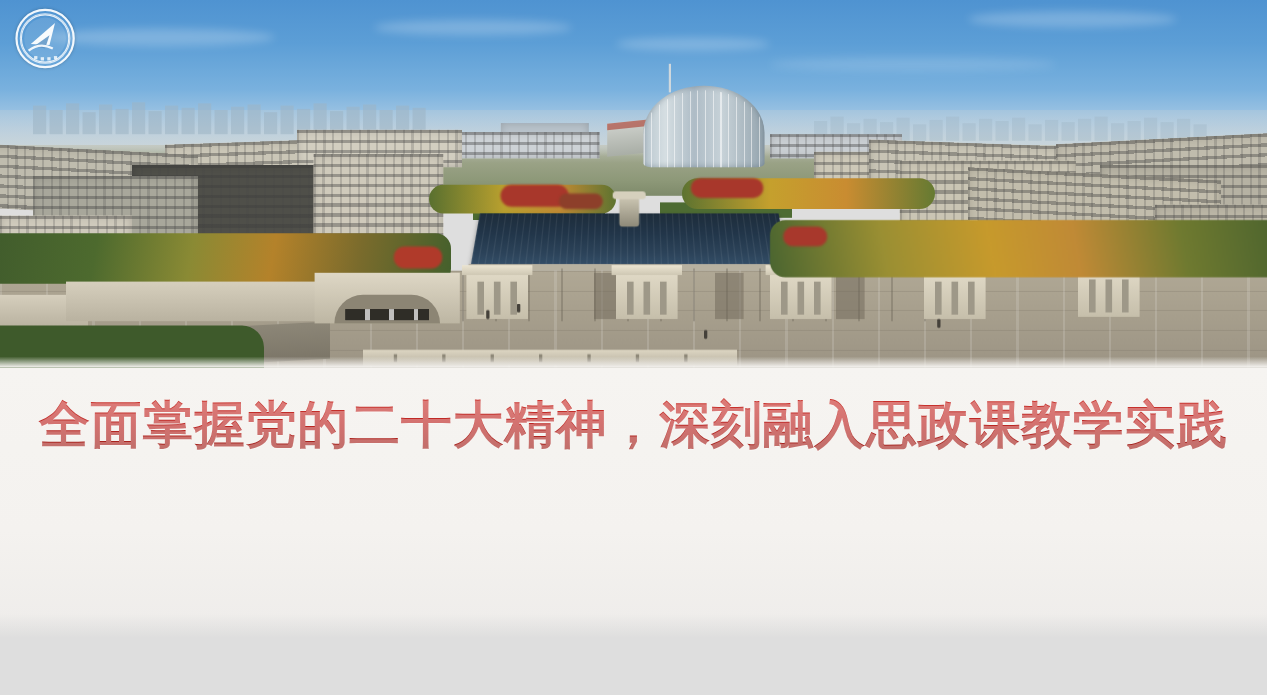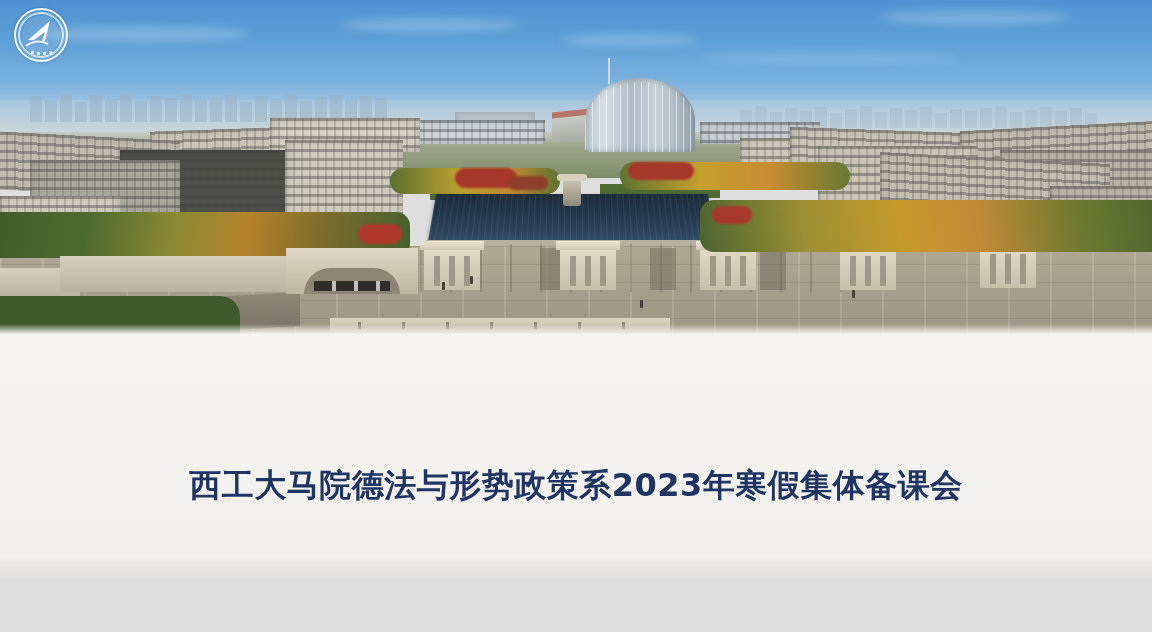--- a/index.html
+++ b/index.html
@@ -428,17 +428,17 @@
           <rect x="17" y="43" width="3" height="3"></rect>
             <rect x="23" y="44" width="3" height="3"></rect>
           <rect x="29" y="44" width="3" height="3"></rect>
             <rect x="35" y="43" width="3" height="3"></rect>
         </g>
       </svg>
     </div>
   </div>
 
   <div class="panel">
-    <div class="subtitle">西工大马院德法与形势政策系2023年寒假集体备课会</div>
+    <div class="title">全面掌握党的二十大精神，深刻融入思政课教学实践</div>
   </div>
 
   <div class="footer"></div>
 </div>
 
 </body></html>

